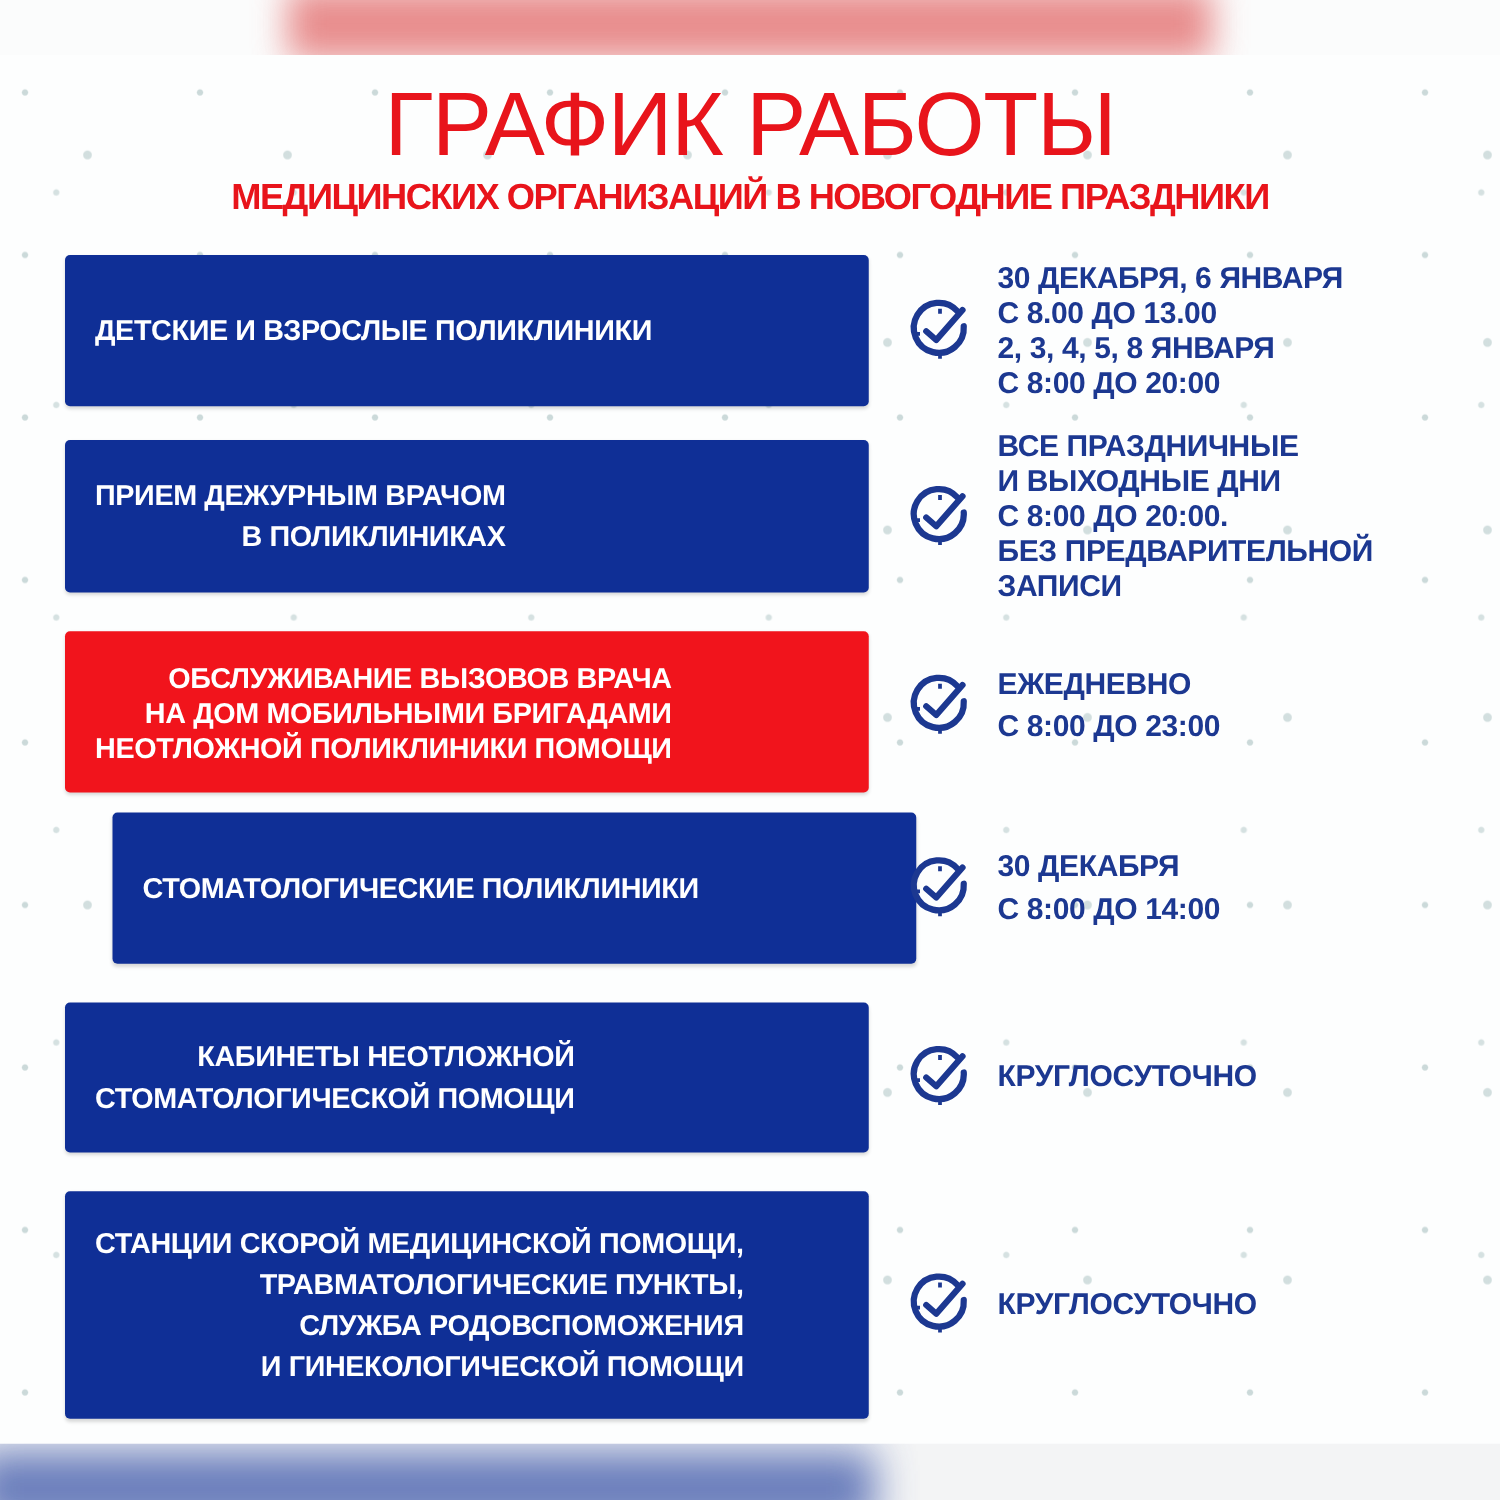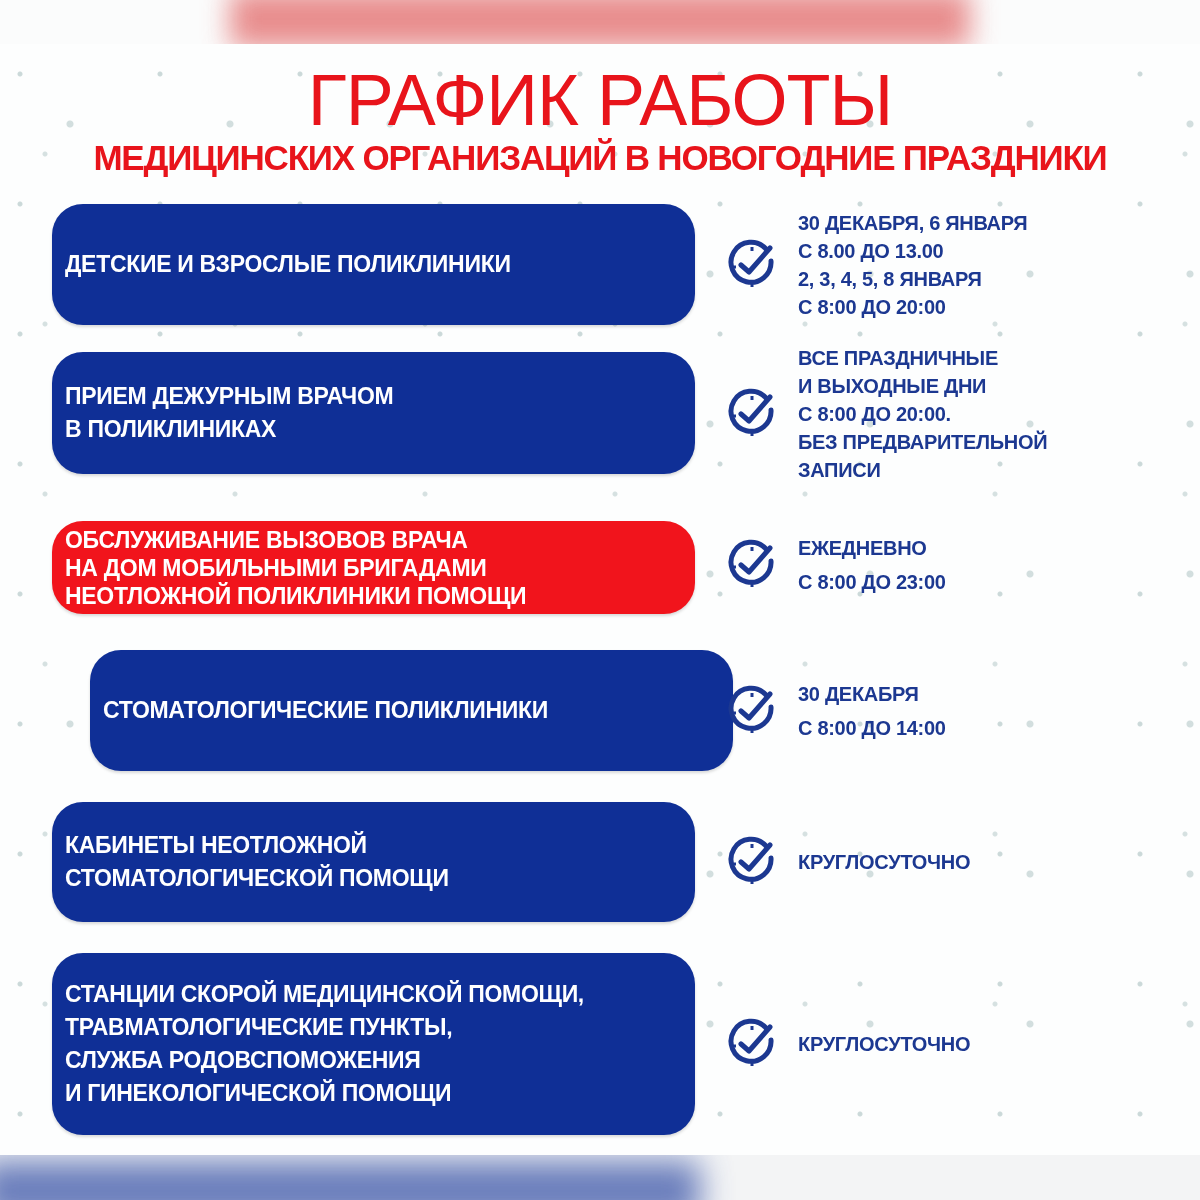--- a/index.html
+++ b/index.html
@@ -35,37 +35,38 @@
       background-size: 140px 130px, 160px 150px, 110px 120px, 190px 170px;
     }
     .title {
       position: absolute; left: 0; top: 16px; width: 1200px; text-align: center;
       color: #e8141b; font-family: "Liberation Sans", sans-serif; font-weight: normal;
       font-size: 72px; letter-spacing: -1px; line-height: 80px;
     }
     .subtitle {
       position: absolute; left: 0; top: 94px; width: 1200px; text-align: center;
       color: #e8141b; font-family: "Liberation Sans", sans-serif; font-weight: bold;
-      font-size: 35px; letter-spacing: -1.2px; line-height: 40px;
+      font-size: 29px; letter-spacing: -1.2px; line-height: 40px;
     }
     .card {
       position: absolute; left: 52px; width: 643px;
-      border-radius: 31px; box-sizing: border-box; padding-left: 13px;
+      border-radius: 4px; box-sizing: border-box; padding-left: 24px;
       display: flex; align-items: center;
       color: #ffffff; font-family: "Liberation Sans", sans-serif; font-weight: bold;
       font-size: 23px; line-height: 33px; letter-spacing: -0.3px;
       box-shadow: 0 2px 3px rgba(0,0,0,0.15);
+      text-align: right;
     }
     .card.blue { background: #0f2f96; }
     .card.red { background: #f1141c; line-height: 28px; }
     .card .lines { display: flex; flex-direction: column; }
     .sched {
       position: absolute; left: 726px; display: flex; align-items: center;
       color: #1c3891; font-family: "Liberation Sans", sans-serif; font-weight: bold;
-      font-size: 20px; line-height: 28px; letter-spacing: -0.3px;
+      font-size: 24px; line-height: 28px; letter-spacing: -0.3px;
     }
     .sched .icon { width: 52px; height: 52px; margin-right: 20px; flex: 0 0 auto; }
     .sched .lines { display: flex; flex-direction: column; }
   </style>
 </head>
 <body>
 
 <div class="top-blur"></div>
 
 <div class="poster">
@@ -113,21 +114,21 @@
     </svg>
     <div class="lines">
       <span>ВСЕ ПРАЗДНИЧНЫЕ</span>
       <span>И ВЫХОДНЫЕ ДНИ</span>
       <span>С 8:00 ДО 20:00.</span>
       <span>БЕЗ ПРЕДВАРИТЕЛЬНОЙ</span>
       <span>ЗАПИСИ</span>
     </div>
   </div>
 
-  <div class="card red" style="top:461px;height:93px;margin-top:16px;">
+  <div class="card red" style="top:461px;height:129px;">
     <div class="lines">
       <span>ОБСЛУЖИВАНИЕ ВЫЗОВОВ ВРАЧА</span>
       <span>НА ДОМ МОБИЛЬНЫМИ БРИГАДАМИ</span>
       <span>НЕОТЛОЖНОЙ ПОЛИКЛИНИКИ ПОМОЩИ</span>
     </div>
   </div>
   <div class="sched" style="top:476px;height:90px;">
     <svg class="icon" viewBox="0 0 52 52">
       <path d="M40 10 A20 20 0 1 0 45 22" fill="none" stroke="#1c3891" stroke-width="5" stroke-linecap="round"></path>
       <path d="M15 26 L23 33 L44 9" fill="none" stroke="#1c3891" stroke-width="5" stroke-linecap="round" stroke-linejoin="round"></path>

